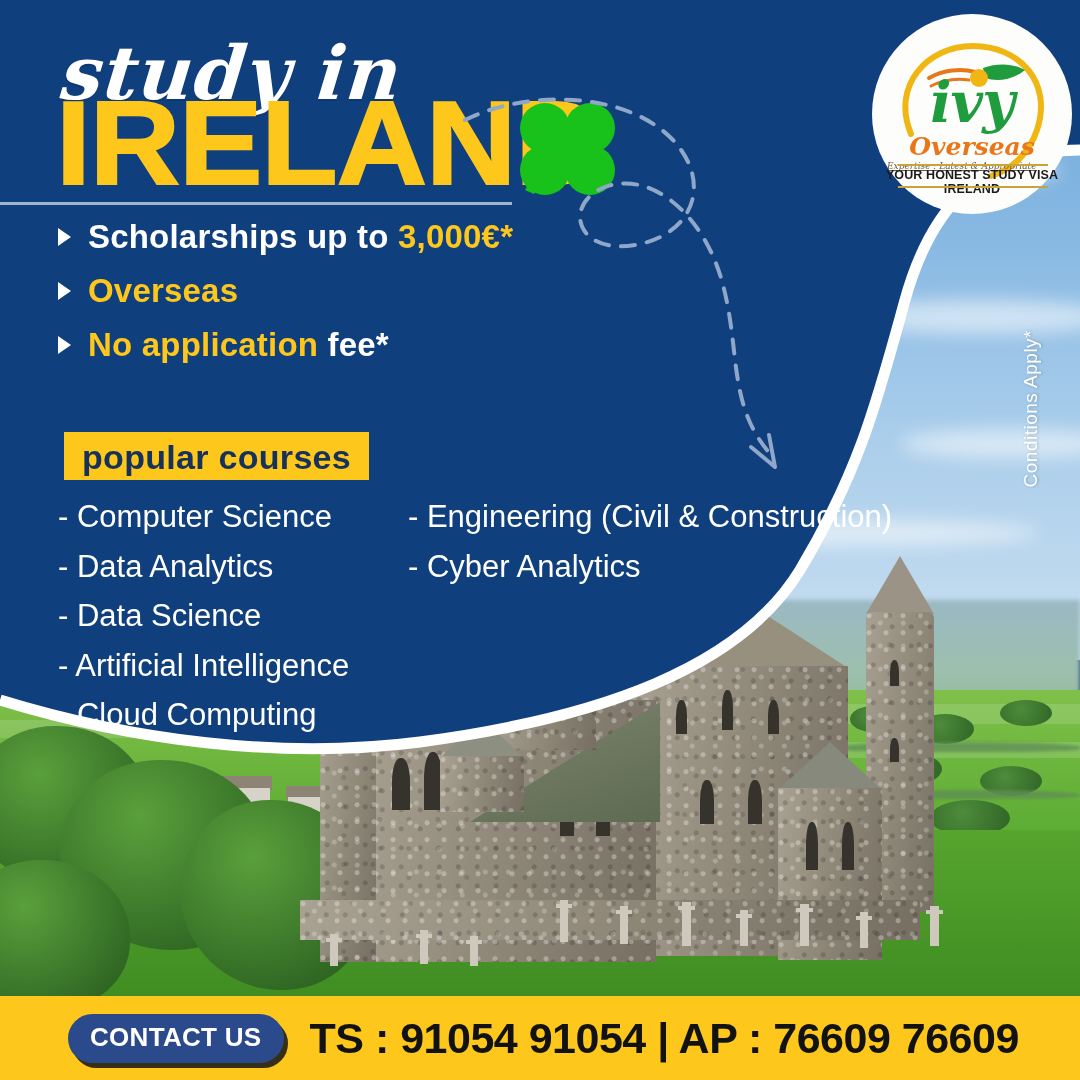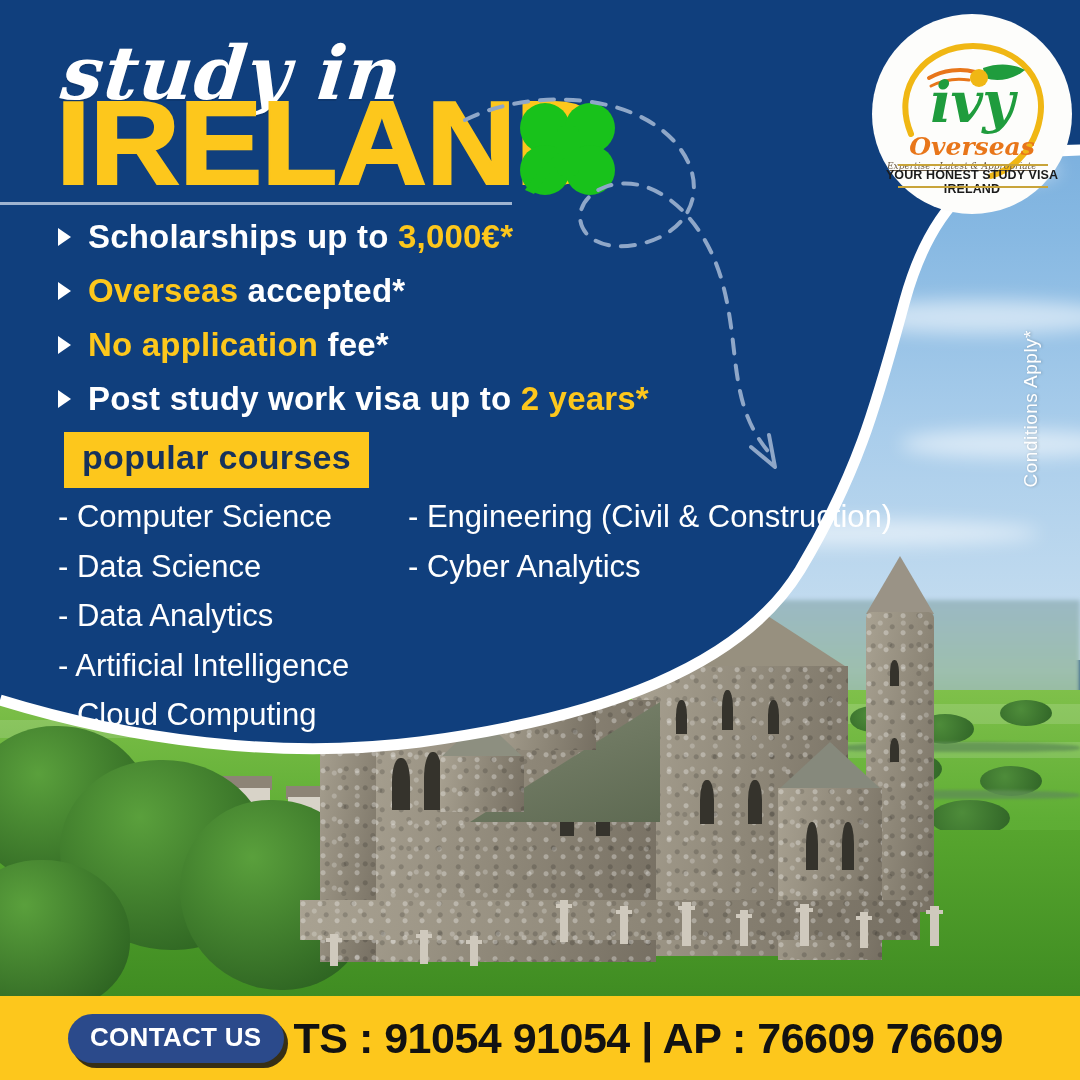--- a/index.html
+++ b/index.html
@@ -109,21 +109,21 @@
   }
   .bullet .hl{color:#fdc71c;}
   .bullet .txt{white-space:pre;}
 
   
   .pc-badge{
     position:absolute;left:64px;top:432px;
     background:#fdc71c;color:#16325c;
     font-family:"Liberation Sans",sans-serif;
     font-weight:700;font-size:34px;
-    padding:6px 18px 11px 18px;
+    padding:6px 18px 3px 18px;
     letter-spacing:.3px;
   }
   .courses{position:absolute;top:492px;}
   .col-left{left:58px;width:360px;}
   .col-right{left:408px;width:520px;}
   .course{
     font-family:"Liberation Sans",sans-serif;
     font-weight:300;font-size:31px;color:#ffffff;
     line-height:1.6;
     white-space:nowrap;
@@ -189,21 +189,21 @@
   .contact-pill{
     margin-left:68px;
     background:#2b4a8b;color:#fff;
     border-radius:26px;
     padding:8px 22px 10px 22px;
     font-family:"Liberation Sans",sans-serif;font-weight:700;font-size:26px;
     letter-spacing:.3px;
     box-shadow:4px 5px 0 rgba(20,20,20,.85);
   }
   .phones{
-    margin-left:10px;
+    margin-left:26px;
     font-family:"Liberation Sans",sans-serif;font-weight:700;
     font-size:43px;color:#121212;letter-spacing:-.5px;
     white-space:pre;
   }
 </style>
 </head>
 <body>
 
 <div id="poster">
 
@@ -360,42 +360,35 @@
     <div class="bullet">
       <span class="tri"></span>
       <span class="txt">Scholarships up to </span>
         <span class="hl txt">3,000€*</span>
         <span class="txt"></span>
     </div>
     <div class="bullet">
       <span class="tri"></span>
       <span class="txt"></span>
         <span class="hl txt">Overseas</span>
-        <span class="txt"> accepted*</span>
     </div>
     <div class="bullet">
       <span class="tri"></span>
       <span class="txt"></span>
         <span class="hl txt">No application</span>
         <span class="txt"> fee*</span>
     </div>
-    <div class="bullet">
-      <span class="tri"></span>
-      <span class="txt">Post study work visa up to </span>
-        <span class="hl txt">2 years*</span>
-        <span class="txt"></span>
-    </div>
   </div>
 
   <div class="pc-badge">popular courses</div>
 
   <div class="courses col-left">
     <div class="course">- Computer Science</div>
+    <div class="course">- Data Analytics</div>
     <div class="course">- Data Science</div>
-    <div class="course">- Data Analytics</div>
     <div class="course">- Artificial Intelligence</div>
     <div class="course">- Cloud Computing</div>
   </div>
 
   <div class="courses col-right">
     <div class="course">- Engineering (Civil &amp; Construction)</div>
     <div class="course">- Cyber Analytics</div>
   </div>
 
   <div class="logo-circle">

